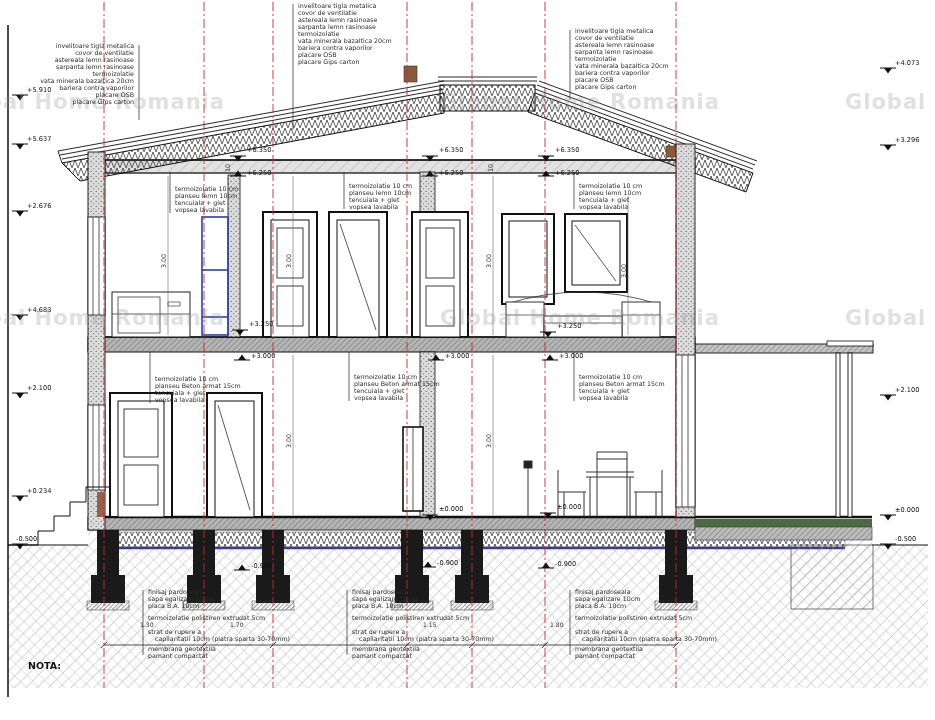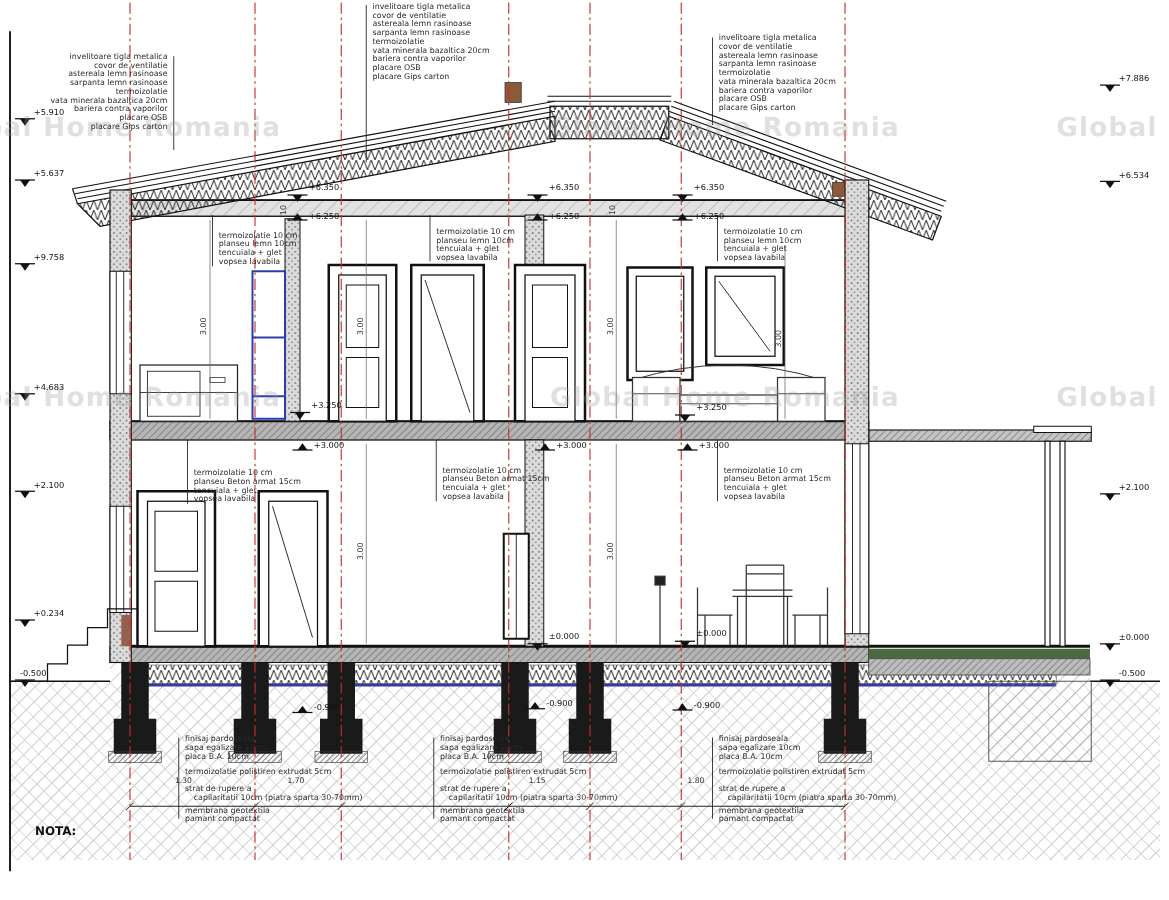--- a/index.html
+++ b/index.html
@@ -433,28 +433,28 @@
       <div>placa B.A. 10cm</div>
       <div>termoizolatie polistiren extrudat 5cm</div>
       <div>strat de rupere a</div>
       <div>capilaritatii 10cm (piatra sparta 30-70mm)</div>
       <div>membrana geotextila</div>
       <div>pamant compactat</div>
     </div>
 
   <div class="elv" style="left:27px;top:86px">+5.910</div>
   <div class="elv" style="left:27px;top:135px">+5.637</div>
-  <div class="elv" style="left:27px;top:202px">+9.758</div>
+  <div class="elv" style="left:27px;top:202px">+2.676</div>
   <div class="elv" style="left:27px;top:306px">+4.683</div>
   <div class="elv" style="left:27px;top:384px">+2.100</div>
   <div class="elv" style="left:27px;top:487px">+0.234</div>
   <div class="elv" style="left:16px;top:535px">-0.500</div>
 
-  <div class="elv" style="left:895px;top:59px">+7.886</div>
-  <div class="elv" style="left:895px;top:136px">+6.534</div>
+  <div class="elv" style="left:895px;top:59px">+4.073</div>
+  <div class="elv" style="left:895px;top:136px">+3.296</div>
   <div class="elv" style="left:895px;top:386px">+2.100</div>
   <div class="elv" style="left:895px;top:506px">±0.000</div>
   <div class="elv" style="left:895px;top:535px">-0.500</div>
 
   <div class="elv" style="left:247px;top:146px">+6.350</div>
   <div class="elv" style="left:439px;top:146px">+6.350</div>
   <div class="elv" style="left:555px;top:146px">+6.350</div>
   <div class="elv" style="left:247px;top:169px">+6.250</div>
   <div class="elv" style="left:439px;top:169px">+6.250</div>
   <div class="elv" style="left:555px;top:169px">+6.250</div>

